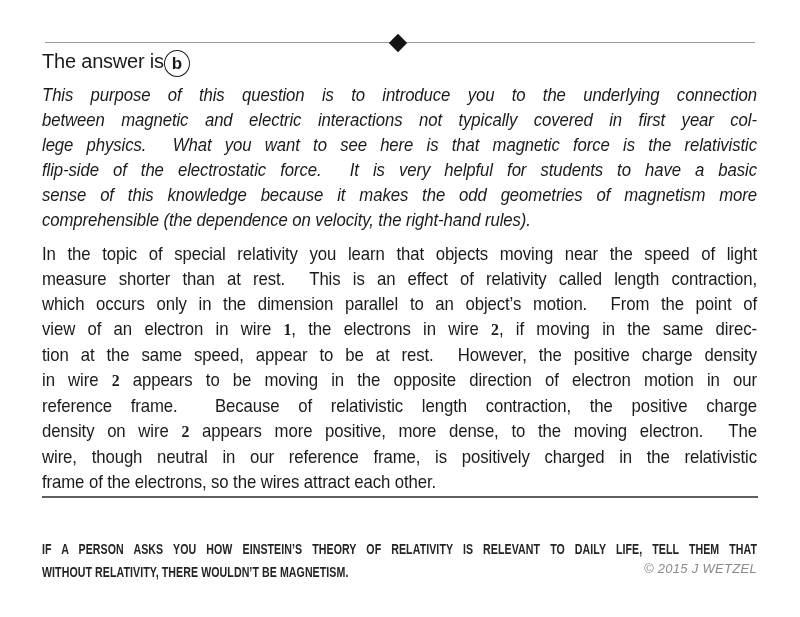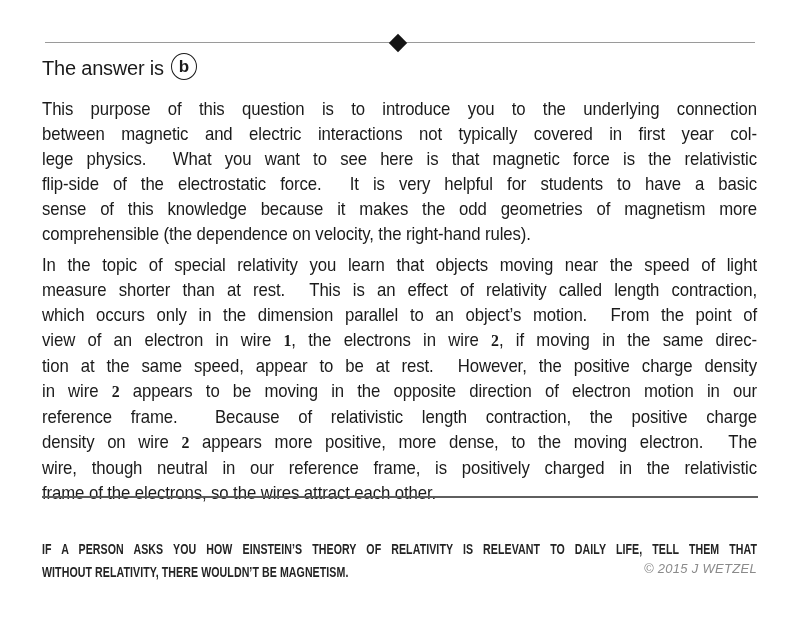--- a/index.html
+++ b/index.html
@@ -32,44 +32,43 @@
     transform: translate(-50%, -50%) rotate(45deg);
   }
 
   
   .answer-line {
     position: absolute;
     left: 42px;
     top: 50px;
     height: 30px;
     display: flex;
-    align-items: flex-end;
-    gap: 7px;
+    align-items: flex-start;
     font-size: 20px;
     letter-spacing: -0.2px;
   }
   .answer-circle {
     display: inline-flex;
     align-items: center;
     justify-content: center;
     width: 24px;
     height: 24px;
     border: 1.6px solid #1b1b1b;
     border-radius: 50%;
     font-weight: 700;
     font-size: 17px;
     line-height: 1;
     padding-bottom: 1px;
     box-sizing: content-box;
   }
 
   
   .para { position: absolute; left: 42px; width: 715px; }
-  .para-1 { top: 96px; }
-  .para-2 { top: 252px; }
+  .para-1 { top: 82px; font-style: italic; }
+  .para-2 { top: 241px; }
   .para .tline {
     width: 790px;
     transform: scaleX(0.905);
     transform-origin: 0 0;
     font-size: 18.5px;
     line-height: 25px;
     letter-spacing: -0.1px;
     text-align: justify;
     text-align-last: justify;
     white-space: normal;

